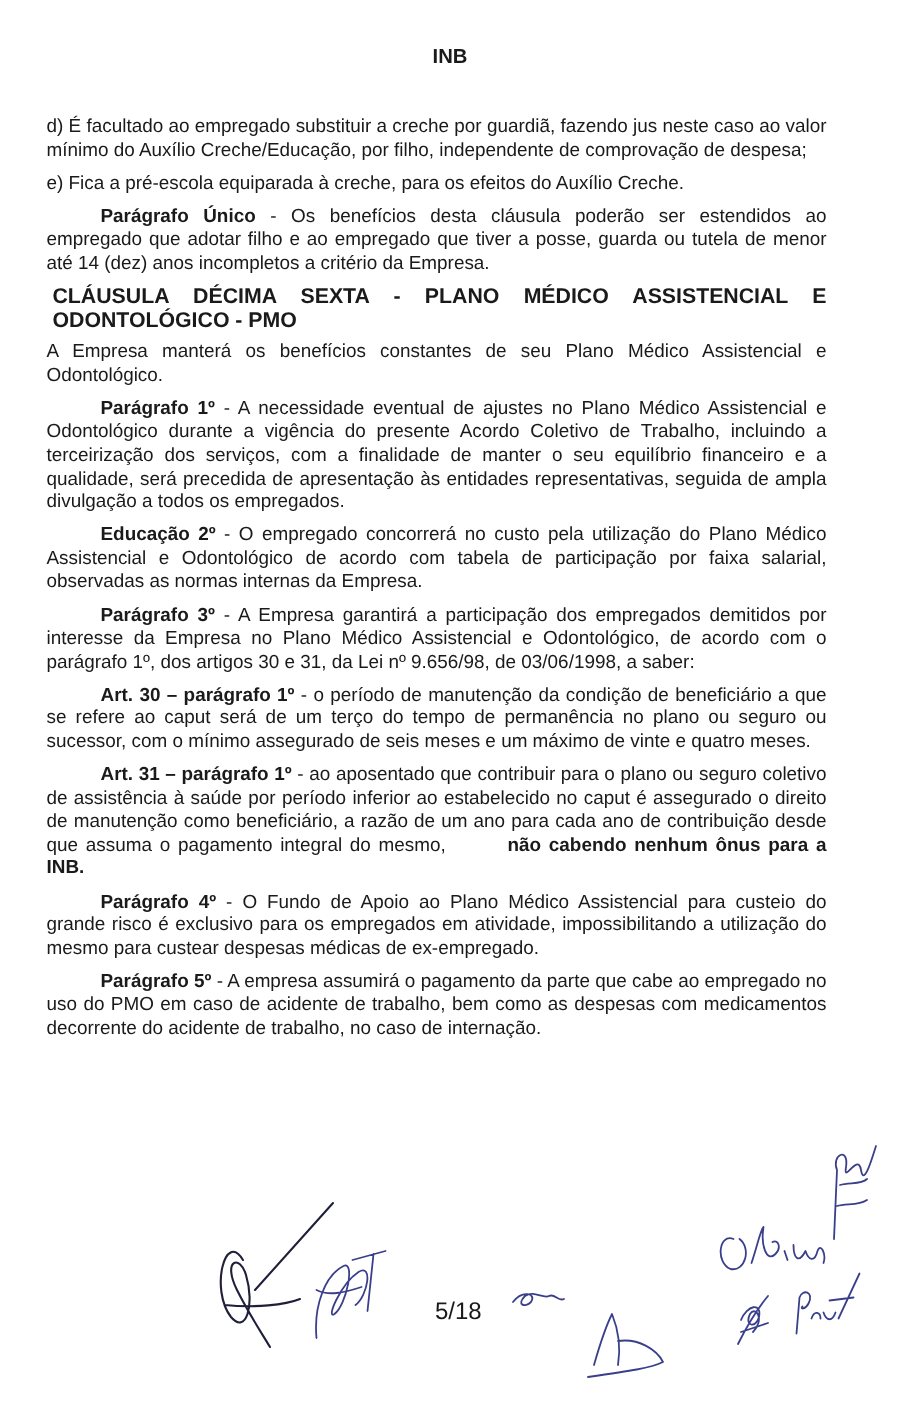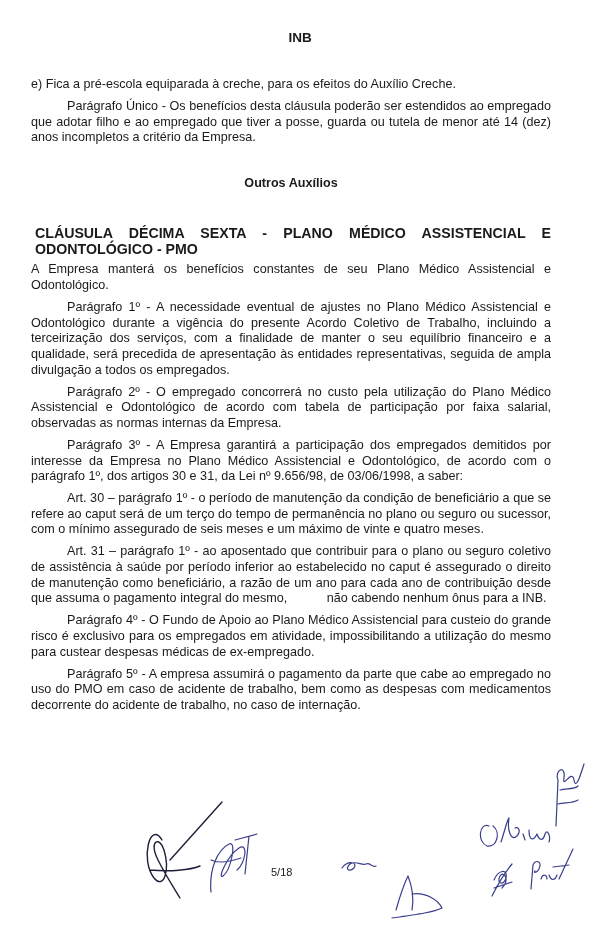--- a/index.html
+++ b/index.html
@@ -2,46 +2,46 @@
 <html><head>
 <meta charset="utf-8">
 <style>
   html, body { margin:0; padding:0; background:#ffffff; }
   body { width:600px; height:936px; position:relative; overflow:hidden;
          font-family:"Liberation Sans", sans-serif; color:#1a1a1a; }
   .page { position:absolute; left:0; top:0; width:512px; height:936px; }
   .hdr { position:absolute; left:0; width:600px; text-align:center; font-weight:bold; font-size:13.5px; }
   .body-text { position:absolute; left:31px; width:520px; font-size:12.6px; line-height:15.6px; text-align:justify; }
   .p { margin:0 0 6.5px 0; }
-  .b { font-weight:normal;padding-left:36px; }
+  .b { font-weight:bold;padding-left:36px; }
   .center { text-align:center; font-weight:bold; }
   .clause { font-weight:bold; font-size:14.2px; line-height:16px; margin:0 0 5px 4px; text-align:justify; text-align-last:left; }
-  .pagenum { position:absolute; left:271px; top:866px; font-size:11px; }
+  .pagenum { position:absolute; left:290px; top:866px; font-size:16px; }
   svg.sig { position:absolute; overflow:visible; }
   svg.sig path { fill:none; stroke:#3a3f8c; stroke-width:1.2; stroke-linecap:round; stroke-linejoin:round; }
   svg.sig.dark path { stroke:#1f1f3a; stroke-width:1.4; }
 </style>
 </head>
 <body>
 
 <div class="page">
 
   <div class="hdr" style="top:30px;">INB</div>
 
   <div class="body-text" style="top:77px;">
+    <p class="p">d) É facultado ao empregado substituir a creche por guardiã, fazendo jus neste caso ao valor mínimo do Auxílio Creche/Educação, por filho, independente de comprovação de despesa;</p>
     <p class="p">e) Fica a pré-escola equiparada à creche, para os efeitos do Auxílio Creche.</p>
     <p class="p"><span class="b">Parágrafo Único</span><span> - Os benefícios desta cláusula poderão ser estendidos ao empregado que adotar filho e ao empregado que tiver a posse, guarda ou tutela de menor até 14 (dez) anos incompletos a critério da Empresa.</span></p>
 
-    <p class="p center" style="margin-top:30px; margin-bottom:34px;">Outros Auxílios</p>
 
     <p class="clause">CLÁUSULA DÉCIMA SEXTA - PLANO MÉDICO ASSISTENCIAL E ODONTOLÓGICO - PMO</p>
     <p class="p">A Empresa manterá os benefícios constantes de seu Plano Médico Assistencial e Odontológico.</p>
 
     <p class="p"><span class="b">Parágrafo 1º</span><span> - A necessidade eventual de ajustes no Plano Médico Assistencial e Odontológico durante a vigência do presente Acordo Coletivo de Trabalho, incluindo a terceirização dos serviços, com a finalidade de manter o seu equilíbrio financeiro e a qualidade, será precedida de apresentação às entidades representativas, seguida de ampla divulgação a todos os empregados.</span></p>
-    <p class="p"><span class="b">Parágrafo 2º</span><span> - O empregado concorrerá no custo pela utilização do Plano Médico Assistencial e Odontológico de acordo com tabela de participação por faixa salarial, observadas as normas internas da Empresa.</span></p>
+    <p class="p"><span class="b">Educação 2º</span><span> - O empregado concorrerá no custo pela utilização do Plano Médico Assistencial e Odontológico de acordo com tabela de participação por faixa salarial, observadas as normas internas da Empresa.</span></p>
     <p class="p"><span class="b">Parágrafo 3º</span><span> - A Empresa garantirá a participação dos empregados demitidos por interesse da Empresa no Plano Médico Assistencial e Odontológico, de acordo com o parágrafo 1º, dos artigos 30 e 31, da Lei nº 9.656/98, de 03/06/1998, a saber:</span></p>
     <p class="p"><span class="b">Art. 30 – parágrafo 1º</span><span> - o período de manutenção da condição de beneficiário a que se refere ao caput será de um terço do tempo de permanência no plano ou seguro ou sucessor, com o mínimo assegurado de seis meses e um máximo de vinte e quatro meses.</span></p>
     <p class="p"><span class="b">Art. 31 – parágrafo 1º</span><span> - ao aposentado que contribuir para o plano ou seguro coletivo de assistência à saúde por período inferior ao estabelecido no caput é assegurado o direito de manutenção como beneficiário, a razão de um ano para cada ano de contribuição desde que assuma o pagamento integral do mesmo, </span><span class="b">não cabendo nenhum ônus para a INB.</span></p>
     <p class="p"><span class="b">Parágrafo 4º</span><span> - O Fundo de Apoio ao Plano Médico Assistencial para custeio do grande risco é exclusivo para os empregados em atividade, impossibilitando a utilização do mesmo para custear despesas médicas de ex-empregado.</span></p>
     <p class="p"><span class="b">Parágrafo 5º</span><span> - A empresa assumirá o pagamento da parte que cabe ao empregado no uso do PMO em caso de acidente de trabalho, bem como as despesas com medicamentos decorrente do acidente de trabalho, no caso de internação.</span></p>
   </div>
 
   <div class="pagenum">5/18</div>
 
   <svg class="sig dark" style="left:140px;top:800px;" width="90" height="100" viewBox="0 0 90 100">

